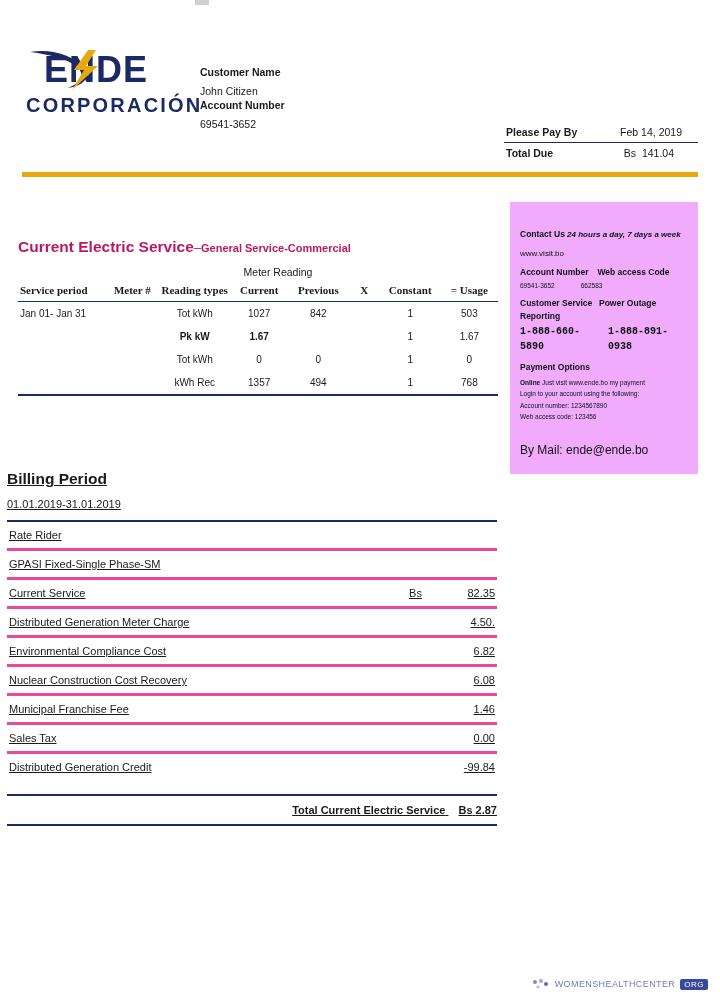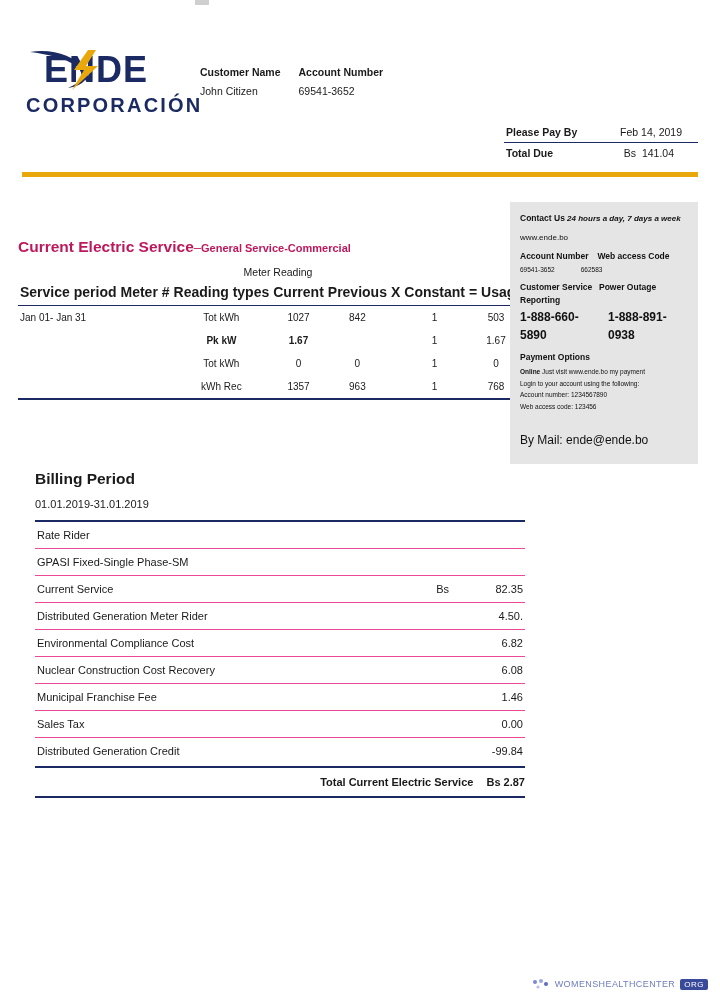--- a/index.html
+++ b/index.html
@@ -45,21 +45,21 @@
     margin-top: 2px;
     padding-left: 4px;
   }
 
   .cust-table {
     position: absolute;
     left: 200px; top: 66px;
     font-size: 10.5px;
     color: #1a1a1a;
   }
-  .cust-table .cols { display: flex; }
+  .cust-table .cols { display: flex; flex-direction: column; }
   .cust-col { margin-right: 18px; }
   .cust-col.addr { max-width: 115px; }
   .cust-head {
     font-weight: bold;
     font-size: 10.5px;
     margin-bottom: 6px;
     white-space: nowrap;
   }
   .cust-val {
     font-size: 10.5px;
@@ -117,72 +117,75 @@
     padding-left: 40px;
   }
   table.meter {
     width: 100%;
     border-collapse: collapse;
     font-size: 9.5px;
     margin-top: 3px;
   }
   table.meter th {
     font-weight: bold;
-    font-size: 14px;
+    font-size: 11px;
     text-align: center;
     padding: 3px 2px 5px 2px;
     border-bottom: 1px solid #1b2a63;
     white-space: nowrap;
+    font-family: Liberation Serif, serif;
   }
   table.meter th.l { text-align: left; }
   table.meter td {
     font-size: 10px;
     padding: 6px 2px;
     text-align: center;
     white-space: nowrap;
   }
   table.meter td.l { text-align: left; margin-left: 16px; }
   table.meter td.b { font-weight: bold; }
   table.meter tr.last td { border-bottom: 2px solid #1b2a63; }
 
   
   .contact {
     position: absolute;
     right: 22px; top: 202px;
     width: 188px;
-    background: #e5e5e5;
-    padding: 10px 10px 14px 10px;
+    background: #f0abfc;
+    padding: 26px 10px 14px 10px;
     font-size: 8px;
     line-height: 1.45;
     color: #111;
   }
   .contact .hdr { font-weight: bold; font-size: 8.5px; }
   .contact .ital { font-style: italic; font-weight: bold; font-size: 8px; }
   .contact .line { margin-top: 7px; }
   .contact .acct-row {
     display: flex; gap: 26px;
     font-size: 6.5px;
     margin-top: 2px;
   }
   .contact .phones {
     display: flex; gap: 8px;
-    font-weight: bold; font-size: 12px;
+    font-weight: bold; font-size: 10px;
     margin-top: 3px;
+    font-family: Liberation Mono, monospace;
   }
   .contact .po-list { margin-top: 4px; }
   .contact .po-list div { font-size: 6.5px; margin-top: 2px; }
   .contact .po-list b { font-weight: bold; }
   .contact .bymail { font-size: 12px; margin-top: 21px; font-weight: bold; }
   .contact .bymail span { font-weight: normal; }
 
   
   .billing {
     position: absolute;
-    left: 35px; top: 470px;
+    left: 7px; top: 470px;
     width: 490px;
+    text-decoration: underline;
   }
   .billing h2 {
     margin: 0;
     font-size: 15.5px;
     font-weight: bold;
   }
   .billing .dates {
     font-size: 11px;
     margin-top: 10px;
     padding-bottom: 10px;
@@ -200,25 +203,25 @@
   table.charges td.amt {
     text-align: right;
     white-space: nowrap;
     padding-right: 2px;
   }
   table.charges td.cur {
     text-align: right;
     width: 34px;
     white-space: nowrap;
   }
-  table.charges tr.ruled td { border-bottom: 1px solid #ec4899; }
+  table.charges tr.ruled td { border-bottom: 3px solid #ec4899; }
   table.charges tr.norule td { border-bottom: none; }
   .total-row {
     border-top: 2px solid #1b2a63;
-    margin-top: 2px;
+    margin-top: 14px;
     padding-top: 8px;
     font-size: 11px;
     font-weight: bold;
     text-align: right;
     border-bottom: 2px solid #1b2a63;
     padding-bottom: 8px;
   }
   .total-row .tamt { margin-left: 10px; }
 
   
@@ -337,35 +340,35 @@
           <td>0</td>
           <td></td>
           <td>1</td>
           <td>0</td>
         </tr>
         <tr class="last">
           <td class="l"></td>
           <td></td>
           <td>kWh Rec</td>
           <td>1357</td>
-          <td>963</td>
+          <td>494</td>
           <td></td>
           <td>1</td>
           <td>768</td>
         </tr>
       </tbody>
     </table>
   </div>
 
   <div class="contact">
     <div>
       <span class="hdr">Contact Us</span>
       <span class="ital">24 hours a day, 7 days a week</span>
     </div>
-    <div class="line">www.ende.bo</div>
+    <div class="line">www.visit.bo</div>
 
     <div class="line">
       <span class="hdr">Account Number</span>
       &nbsp;&nbsp;
       <span class="hdr">Web access Code</span>
     </div>
     <div class="acct-row">
       <span>69541-3652</span>
       <span>662583</span>
     </div>
@@ -411,21 +414,21 @@
           <td>GPASI Fixed-Single Phase-SM</td>
           <td class="cur"></td>
           <td class="amt"></td>
         </tr>
         <tr class="ruled">
           <td>Current Service</td>
           <td class="cur">Bs</td>
           <td class="amt">82.35</td>
         </tr>
         <tr class="ruled">
-          <td>Distributed Generation Meter Rider</td>
+          <td>Distributed Generation Meter Charge</td>
           <td class="cur"></td>
           <td class="amt">4.50.</td>
         </tr>
         <tr class="ruled">
           <td>Environmental Compliance Cost</td>
           <td class="cur"></td>
           <td class="amt">6.82</td>
         </tr>
         <tr class="ruled">
           <td>Nuclear Construction Cost Recovery</td>

